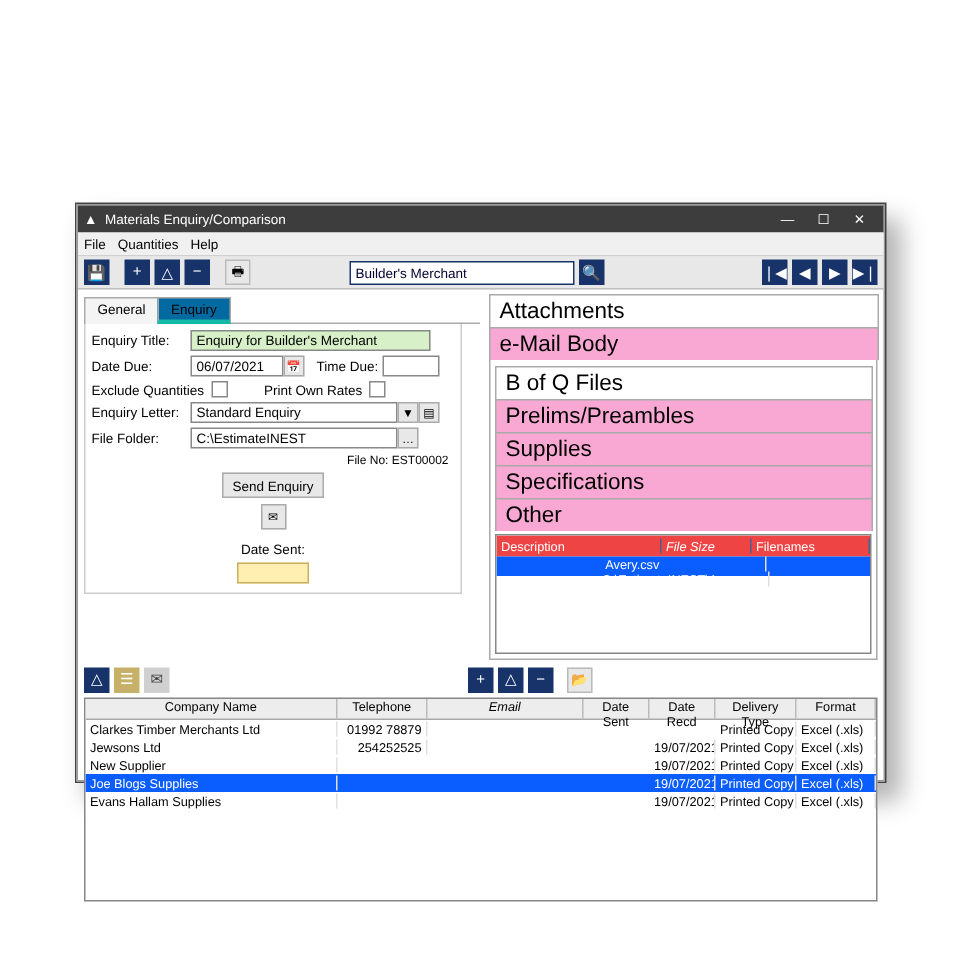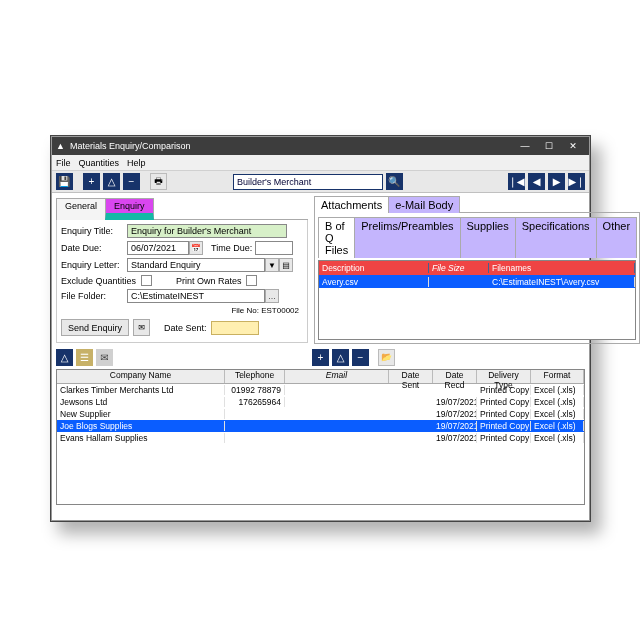--- a/index.html
+++ b/index.html
@@ -12,46 +12,46 @@
   .titlebar-btn { width: 24px; height: 18px; display: flex; align-items: center; justify-content: center; color: #fff; font-size: 9px; }
   .menubar { height: 16px; background: #f0f0f0; display: flex; align-items: center; padding: 0 4px; gap: 8px; font-size: 9px; border-bottom: 1px solid #d0d0d0; }
   .toolbar { height: 22px; background: #e8e8e8; display: flex; align-items: center; padding: 2px 4px; gap: 3px; border-bottom: 1px solid #c0c0c0; }
   .btn { width: 17px; height: 17px; background: #17336a; color: #fff; display: flex; align-items: center; justify-content: center; font-size: 10px; border: none; cursor: pointer; }
   .btn-light { width: 17px; height: 17px; background: #e8e8e8; border: 1px solid #bbb; display: flex; align-items: center; justify-content: center; font-size: 9px; cursor: pointer; }
   .merchant-input { width: 150px; height: 16px; border: 1px solid #17336a; background: #fff; padding: 0 3px; font-size: 9px; color: #003; }
   .spacer { flex: 1; }
   .content { padding: 2px 4px; }
   .pane-tabs { display: flex; font-size: 9px; border-bottom: 1px solid #aaa; margin-top: 2px; }
   .tab { padding: 2px 8px; border: 1px solid #aaa; border-bottom: none; background: #f4f4f4; margin-right: -1px; position: relative; top: 1px; cursor: pointer; }
-  .tab.active { background: #d946ef; border-bottom: 7px solid #14b8a6; }
+  .tab.active { background: #0369a1; border-bottom: 3px solid #14b8a6; }
   .upper-split { display: flex; gap: 6px; }
   .left-panel { width: 252px; border: 1px solid #ccc; border-top: none; padding: 4px 4px 6px 4px; }
   .right-panel { flex: 1; }
   .form-row { display: flex; align-items: center; margin-bottom: 3px; font-size: 9px; }
   .form-row label { width: 66px; }
   .form-row .field { height: 14px; border: 1px solid #888; background: #fff; padding: 0 3px; font-size: 9px; }
   .field.green { background: #d7f0c8; width: 160px; }
   .field.date { width: 62px; }
   .field.wide { width: 138px; }
   .small-btn { width: 14px; height: 14px; background: #e8e8e8; border: 1px solid #aaa; font-size: 8px; display:flex; align-items:center; justify-content:center; cursor:pointer; }
   .chk { width: 11px; height: 11px; border: 1px solid #888; background: #fff; display: inline-block; }
   .fileno { font-size: 8px; text-align: right; padding-right: 4px; margin-top: 2px; }
-  .send-row { display: flex; align-items: center; gap: 4px; margin-top: 4px; }
+  .send-row { display: flex; align-items: center; gap: 4px; margin-top: 4px; flex-direction: column; }
   .btn-send { height: 17px; background: #e8e8e8; border: 1px solid #aaa; font-size: 9px; padding: 0 6px; cursor: pointer; }
   .yellow-field { width: 48px; height: 14px; background: #ffefb0; border: 1px solid #c9b060; }
-  .right-top-tabs { display: flex; font-size: 11px; border-bottom: 1px solid #aaa; }
-  .rtab { padding: 2px 6px; border: 1px solid #aaa; border-bottom: none; background: #c4b5fd; margin-right: -1px; position: relative; top: 1px; cursor: pointer; }
+  .right-top-tabs { display: flex; font-size: 15px; border-bottom: 1px solid #aaa; flex-direction: column; }
+  .rtab { padding: 2px 6px; border: 1px solid #aaa; border-bottom: none; background: #f9a8d4; margin-right: -1px; position: relative; top: 1px; cursor: pointer; }
   .rtab.active { background: #fff; }
   .right-inner { border: 1px solid #aaa; border-top:none; padding: 3px; }
   .file-grid { border: 1px solid #868686; margin-top: 2px; height: 80px; background: #fff; font-size: 8.5px; overflow:hidden; }
   .file-grid .head { display: flex; background: #ef4444; color: #fff; height: 14px; align-items: center; }
   .file-grid .head div { padding: 0 3px; border-right: 1px solid #4a5f8f; }
   .file-grid .row { display: flex; height: 13px; align-items: center; }
   .file-grid .row div { padding: 0 3px; border-right: 1px solid #ddd; }
-  .file-grid .row.sel { background: #0a5dff; color: #fff; }
+  .file-grid .row.sel { background: #0a5dff; color: #fff; flex-direction: column; }
   .col-desc { width: 110px; }
   .col-size { width: 60px; font-style: italic; }
   .col-fname { flex: 1; }
   .mid-toolbar { display: flex; align-items: center; height: 20px; margin-top: 3px; }
   .mid-left { display: flex; gap: 3px; width: 256px; }
   .mid-right { display: flex; gap: 3px; }
   .lower-grid { border: 1px solid #868686; height: 136px; background: #fff; font-size: 8.5px; margin-top: 2px; overflow:hidden; }
   .lower-grid .ghead { display: flex; background: #ededed; border-bottom: 1px solid #aaa; height: 14px; }
   .lower-grid .ghead div { padding: 0 3px; border-right: 1px solid #bbb; text-align: center; }
   .lower-grid .grow { display: flex; height: 12px; align-items: center; }
@@ -120,31 +120,31 @@
           </div>
           <div class="form-row">
             <label>Date Due:</label>
             <input class="field date" value="06/07/2021" style="">
             <button class="small-btn">📅</button>
             <span style="width:8px"></span>
             <label style="width:44px">Time Due:</label>
             <input class="field" style="width: 38px;">
           </div>
           <div class="form-row">
-            <label>Enquiry Letter:</label>
-            <input class="field wide" value="Standard Enquiry" style="">
-            <button class="small-btn">▼</button>
-            <button class="small-btn">▤</button>
-          </div>
-          <div class="form-row">
             <label style="width:80px">Exclude Quantities</label>
             <span class="chk"></span>
             <span style="width:24px"></span>
             <label style="width:70px">Print Own Rates</label>
             <span class="chk"></span>
+          </div>
+          <div class="form-row">
+            <label>Enquiry Letter:</label>
+            <input class="field wide" value="Standard Enquiry" style="">
+            <button class="small-btn">▼</button>
+            <button class="small-btn">▤</button>
           </div>
           <div class="form-row">
             <label>File Folder:</label>
             <input class="field wide" value="C:\EstimateINEST" style="">
             <button class="small-btn">…</button>
           </div>
           <div class="fileno">File No: EST00002</div>
           <div class="send-row">
             <button class="btn-send">Send Enquiry</button>
             <button class="small-btn" style="width:17px;height:17px">✉</button>
@@ -213,21 +213,21 @@
         <div class="c-name">Clarkes Timber Merchants Ltd</div>
           <div class="c-tel">01992 78879</div>
           <div class="c-email"></div>
           <div class="c-ds"></div>
           <div class="c-dr"></div>
           <div class="c-dt">Printed Copy</div>
           <div class="c-fmt">Excel (.xls)</div>
       </div>
       <div class="grow">
         <div class="c-name">Jewsons Ltd</div>
-          <div class="c-tel">176265964</div>
+          <div class="c-tel">254252525</div>
           <div class="c-email"></div>
           <div class="c-ds"></div>
           <div class="c-dr">19/07/2021</div>
           <div class="c-dt">Printed Copy</div>
           <div class="c-fmt">Excel (.xls)</div>
       </div>
       <div class="grow">
         <div class="c-name">New Supplier</div>
           <div class="c-tel"></div>
           <div class="c-email"></div>

